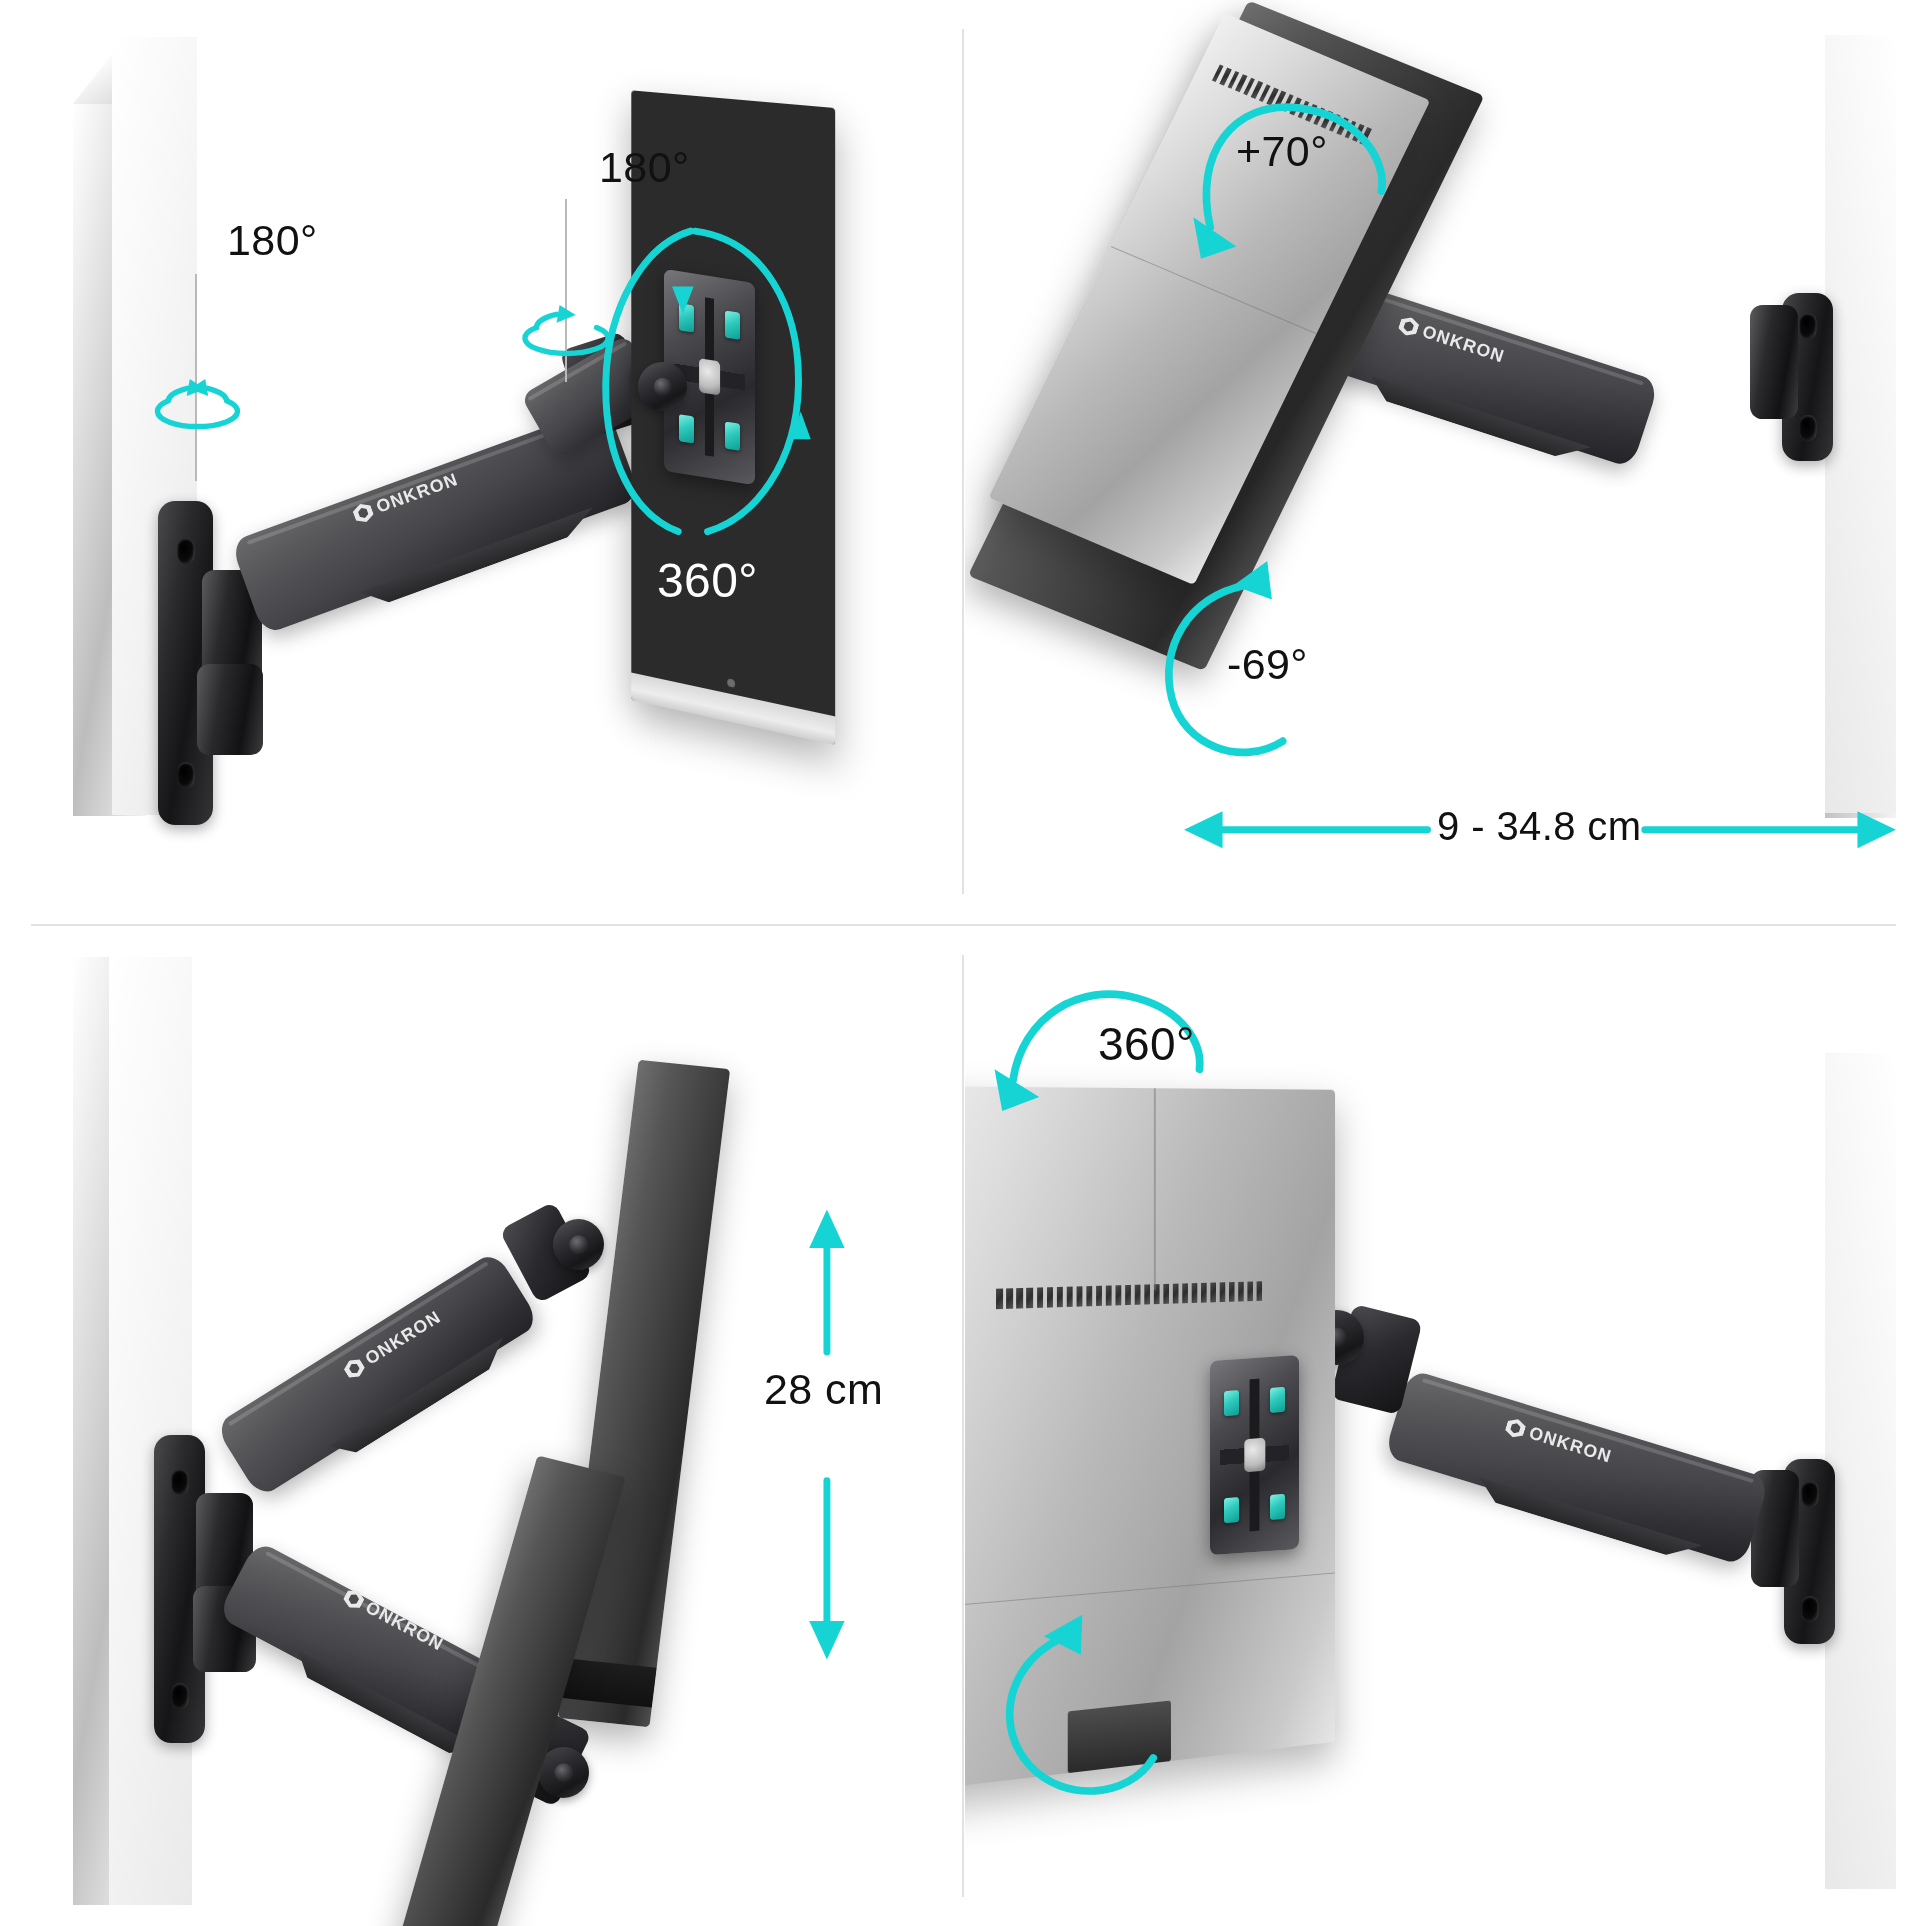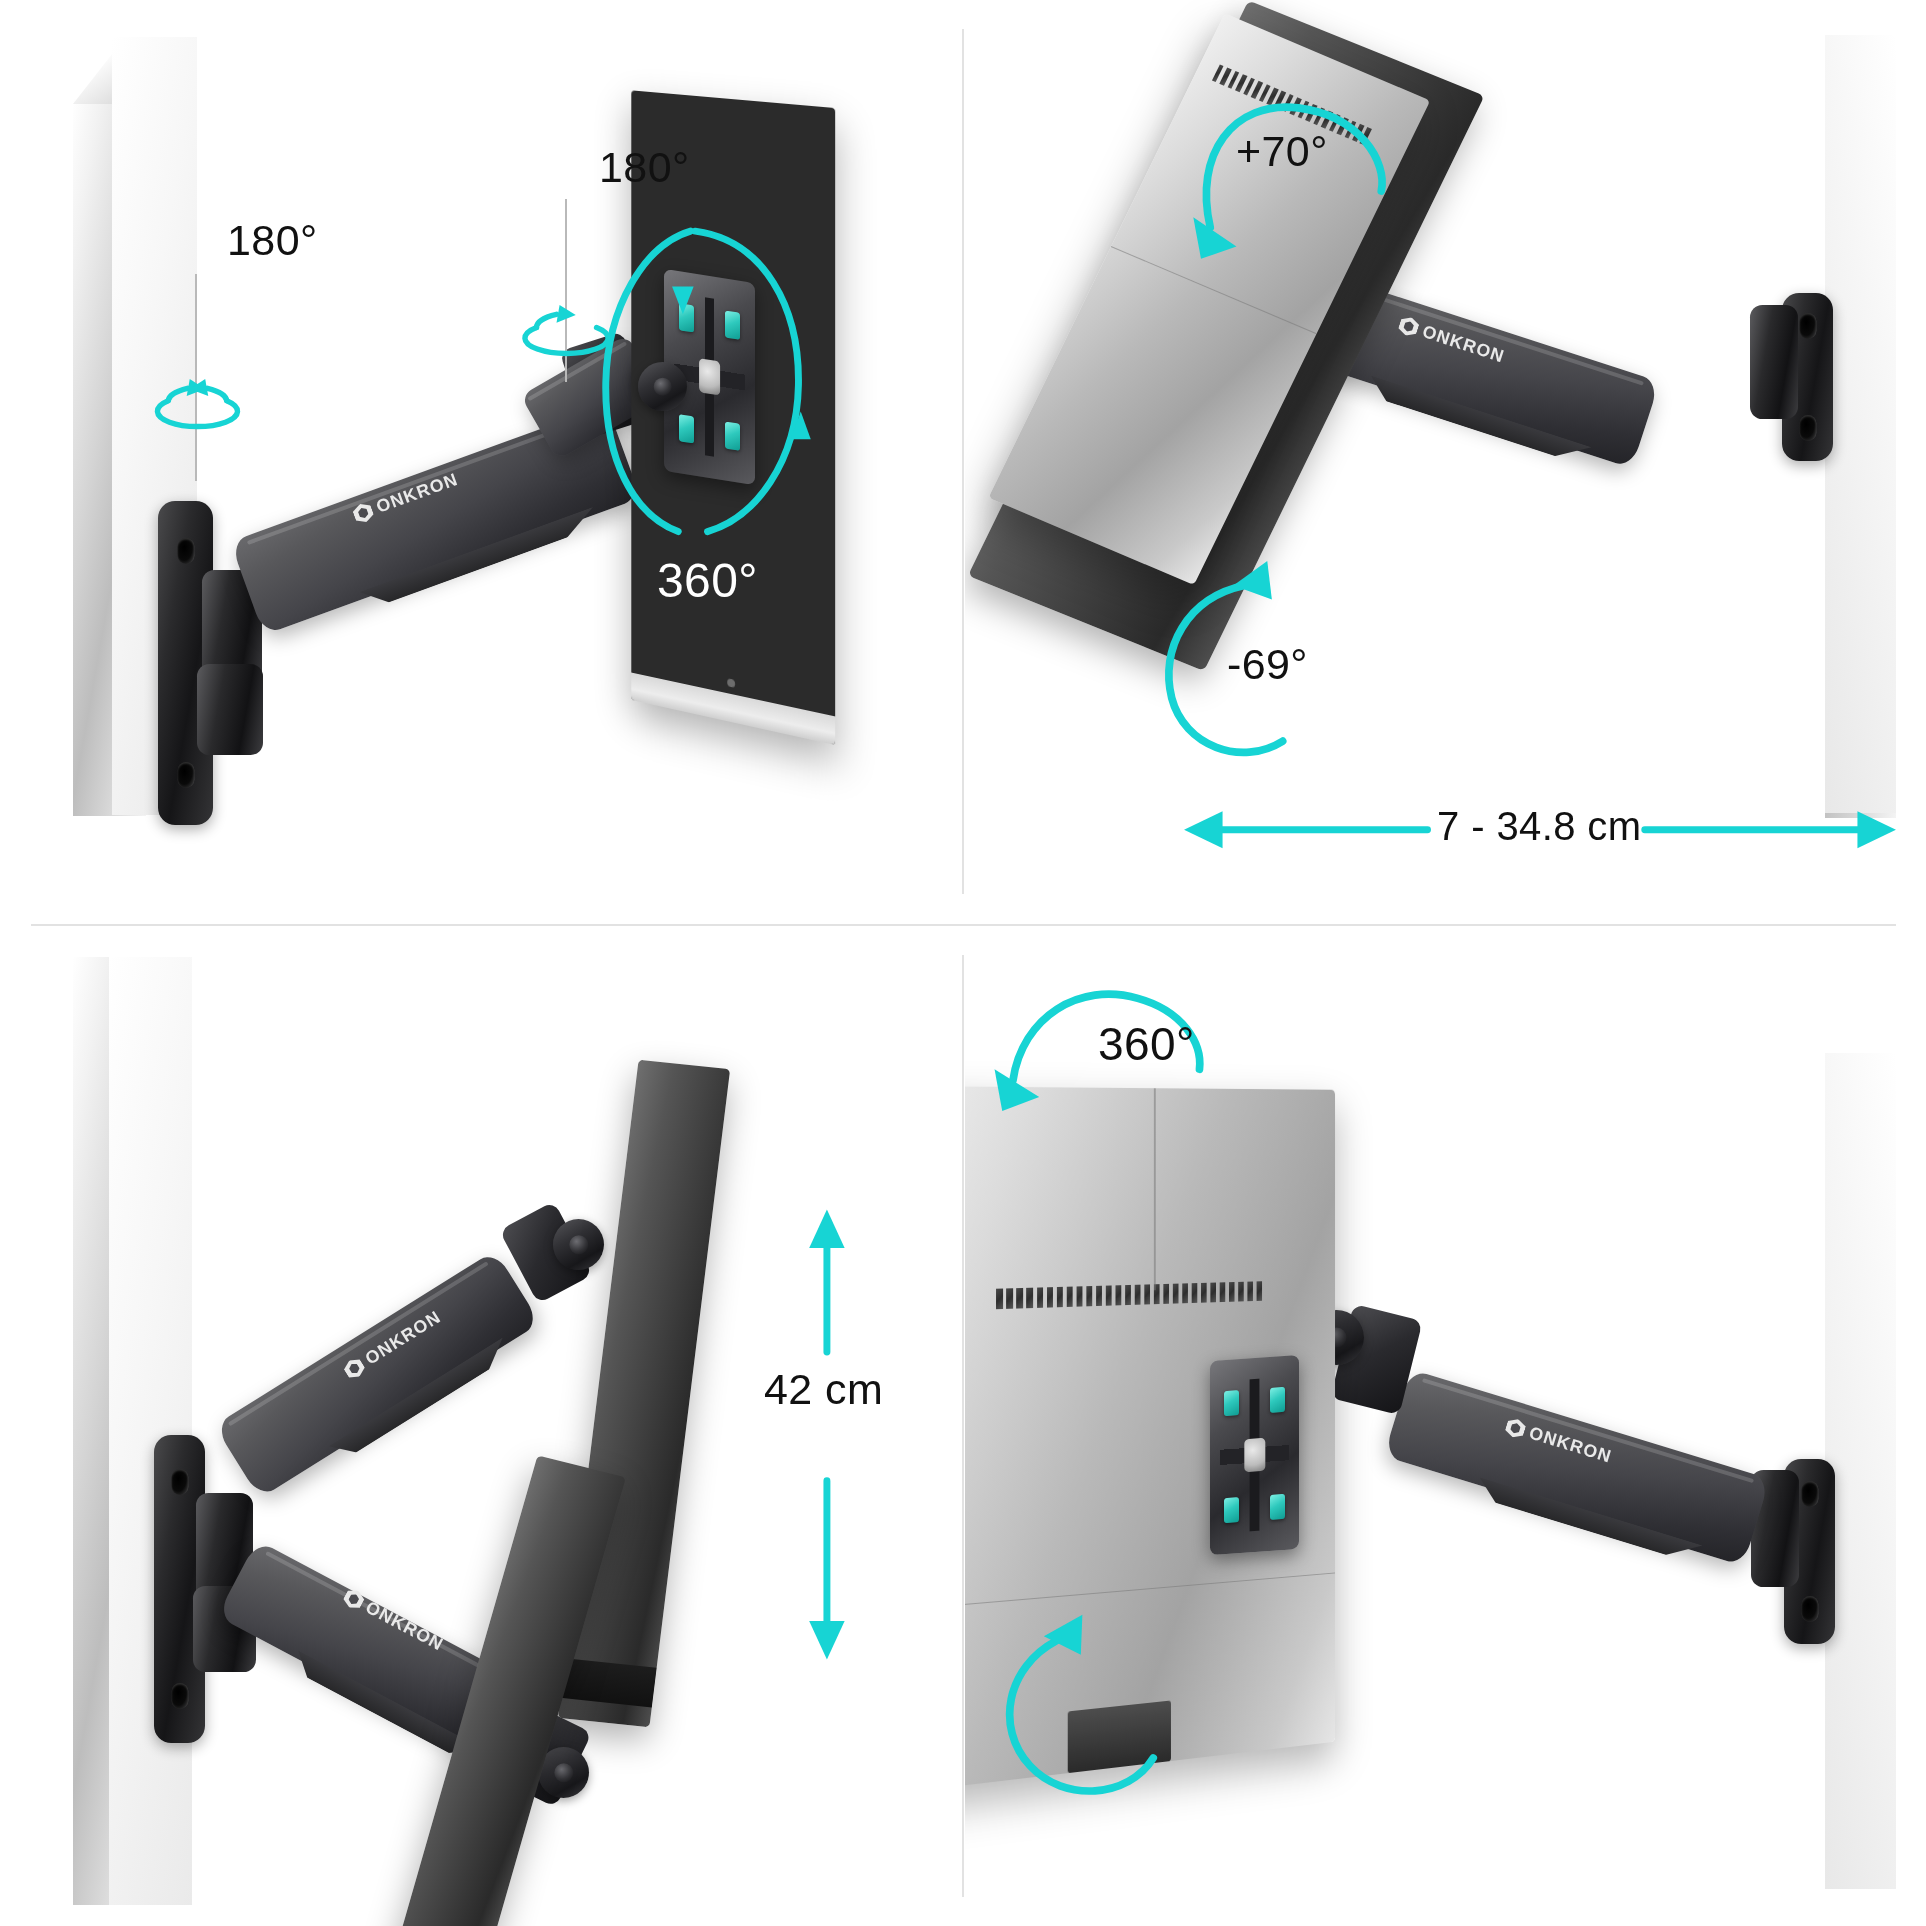--- a/index.html
+++ b/index.html
@@ -416,21 +416,21 @@
         <g>
           <line x1="330" y1="1077" x2="600" y2="1077" stroke="#17d4d4" stroke-width="9" stroke-linecap="round"></line>
           <polygon points="284,1077 334,1053 334,1101" fill="#17d4d4"></polygon>
           <line x1="882" y1="1077" x2="1162" y2="1077" stroke="#17d4d4" stroke-width="9" stroke-linecap="round"></line>
           <polygon points="1208,1077 1158,1053 1158,1101" fill="#17d4d4"></polygon>
         </g>
       </svg>
 
       <div class="label" style="left:271px; top:127px; font-size:43px;">+70°</div>
       <div class="label" style="left:262px; top:640px; font-size:43px;">-69°</div>
-      <div class="label" style="left:472px; top:804px; font-size:40px;">7 - 34.8 cm</div>
+      <div class="label" style="left:472px; top:804px; font-size:40px;">9 - 34.8 cm</div>
 
     </div>
   </div>
 
   <div class="panel panel-bl">
     <div class="stage">
 
       <div class="wall" style="left:73px; top:31px; width:71px; height:948px;"></div>
       <div class="wall-top" style="left:109px; top:31px; width:83px; height:948px; background:linear-gradient(100deg,#ffffff 0%,#f7f7f7 40%,#eaeaea 100%);"></div>
 
@@ -475,21 +475,21 @@
 
       <svg class="svg-ov" viewBox="0 0 1248 1298">
         <g>
           <line x1="1073" y1="406" x2="1073" y2="553" stroke="#17d4d4" stroke-width="9" stroke-linecap="round"></line>
           <polygon points="1073,368 1050,418 1096,418" fill="#17d4d4"></polygon>
           <line x1="1073" y1="720" x2="1073" y2="915" stroke="#17d4d4" stroke-width="9" stroke-linecap="round"></line>
           <polygon points="1073,952 1050,902 1096,902" fill="#17d4d4"></polygon>
         </g>
       </svg>
 
-      <div class="label" style="left:764px; top:439px; font-size:43px;">42 cm</div>
+      <div class="label" style="left:764px; top:439px; font-size:43px;">28 cm</div>
 
     </div>
   </div>
 
   <div class="panel panel-br">
     <div class="stage">
 
       <div class="wall" style="right:31px; top:131px; width:71px; height:832px;"></div>
       <div class="wall-top" style="right:31px; top:127px; width:71px; height:836px; background:linear-gradient(260deg,#ffffff 0%,#f6f6f6 38%,#e8e8e8 100%);"></div>
 

